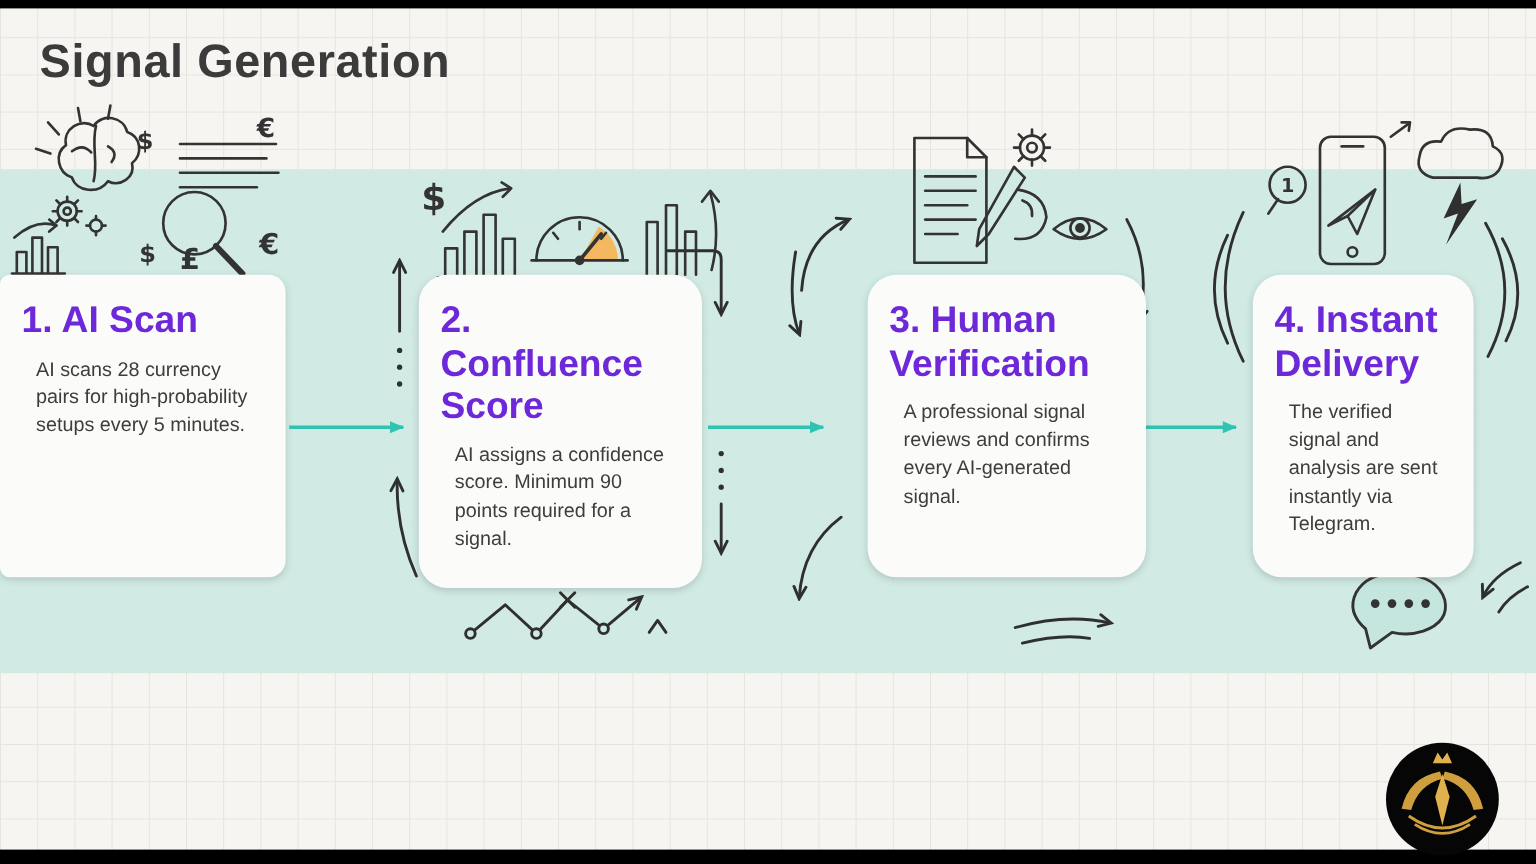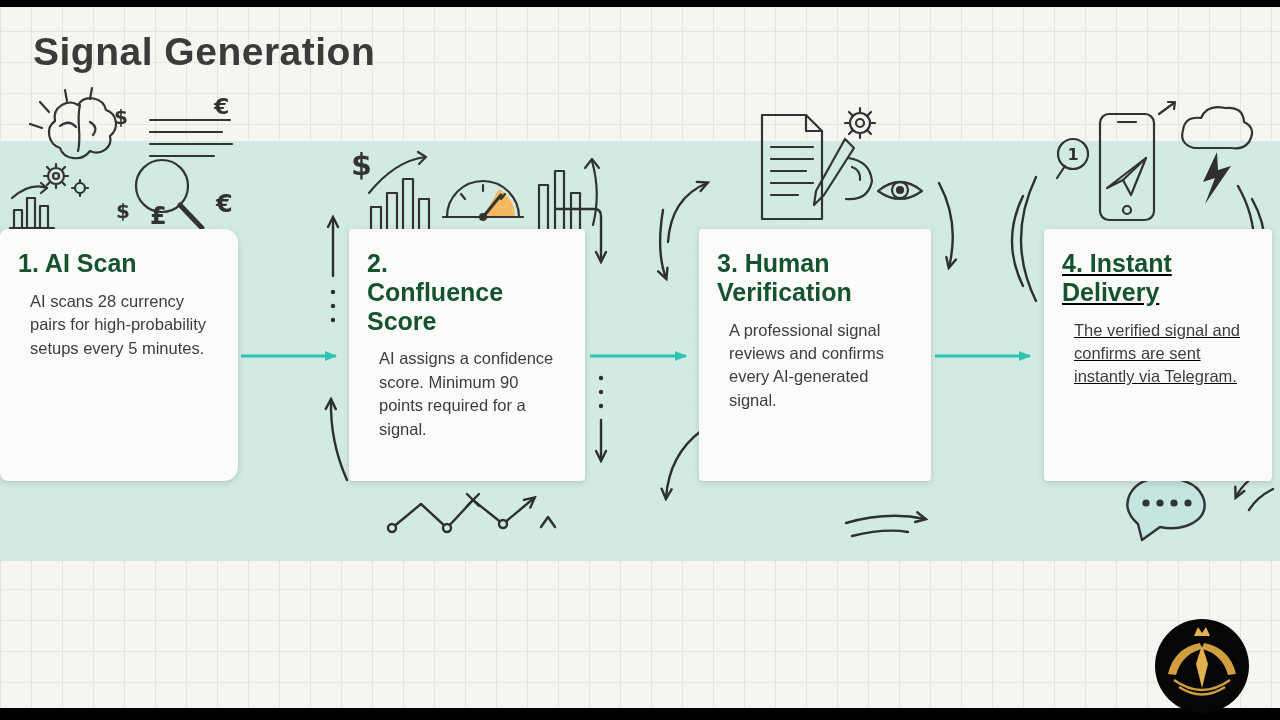--- a/index.html
+++ b/index.html
@@ -17,29 +17,29 @@
   .bar.top{top:0;height:7px;}
   .bar.bottom{bottom:0;height:12px;}
   .band{position:absolute;left:0;top:141px;width:1280px;height:420px;background:#cdeae3;opacity:.93;z-index:1;}
   .page-title{position:absolute;left:33px;top:30px;margin:0;font-size:39px;font-weight:700;color:#3b3b3b;letter-spacing:.5px;z-index:3;}
   .overlay{position:absolute;left:0;top:0;z-index:2;}
   .iconbox{position:absolute;z-index:3;}
   .iconbox svg{display:block;}
   .sketch{stroke:#333;stroke-width:2.2;fill:none;stroke-linecap:round;stroke-linejoin:round;}
   .glyph{fill:#333;stroke:none;font-family:"DejaVu Sans",sans-serif;font-weight:bold;}
   .card{
-    position:absolute;top:229px;min-height:252px;background:#fbfbfa;border-radius:4px;
+    position:absolute;top:229px;min-height:252px;background:#fbfbfa;border-radius:24px;
     box-shadow:0 2px 6px rgba(60,60,60,.20);padding:16px 18px;box-sizing:border-box;z-index:4;
   }
-  .card h2{margin:4px 0 10px;font-size:25px;line-height:1.15;font-weight:700;color:#14532d;}
+  .card h2{margin:4px 0 10px;font-size:31px;line-height:1.15;font-weight:700;color:#6d28d9;}
   .card p{margin:12px;font-size:16.5px;line-height:1.42;color:#3d3d3d;}
   .c1{left:0;width:238px;border-radius:8px 14px 14px 8px;}
   .c2{left:349px;width:236px;}
-  .c3{left:699px;width:232px;}
-  .c4{left:1044px;width:228px;text-decoration:underline;}
+  .c3{left:723px;width:232px;}
+  .c4{left:1044px;width:184px;}
   .c2 h2{max-width:150px;}
   .logo{position:absolute;left:1154px;top:618px;width:96px;height:96px;z-index:7;}
 </style>
 </head>
 <body>
 
 <div class="stage">
 
   <div class="bar top"></div>
   <div class="band"></div>
@@ -269,21 +269,21 @@
     <p>AI assigns a confidence score. Minimum 90 points required for a signal.</p>
   </section>
 
   <section class="card c3">
     <h2>3. Human Verification</h2>
     <p>A professional signal reviews and confirms every AI-generated signal.</p>
   </section>
 
   <section class="card c4">
     <h2>4. Instant Delivery</h2>
-    <p>The verified signal and confirms are sent instantly via Telegram.</p>
+    <p>The verified signal and analysis are sent instantly via Telegram.</p>
   </section>
 
   <div class="logo">
     <svg width="96" height="96" viewBox="0 0 96 96">
       <circle cx="48" cy="48" r="47" fill="#060606"></circle>
       <g>
         <path d="M14 56 Q20 30 46 25 L48 31 Q28 36 22 57 Z" fill="#cf9f3e"></path>
         <path d="M82 56 Q76 30 50 25 L48 31 Q68 36 74 57 Z" fill="#cf9f3e"></path>
         <path d="M48 27 L54 46 L48 70 L42 46 Z" fill="#e0b14c"></path>
         <path d="M40 18 L44 9 L48 15 L52 9 L56 18 Z" fill="#e0b14c"></path>

